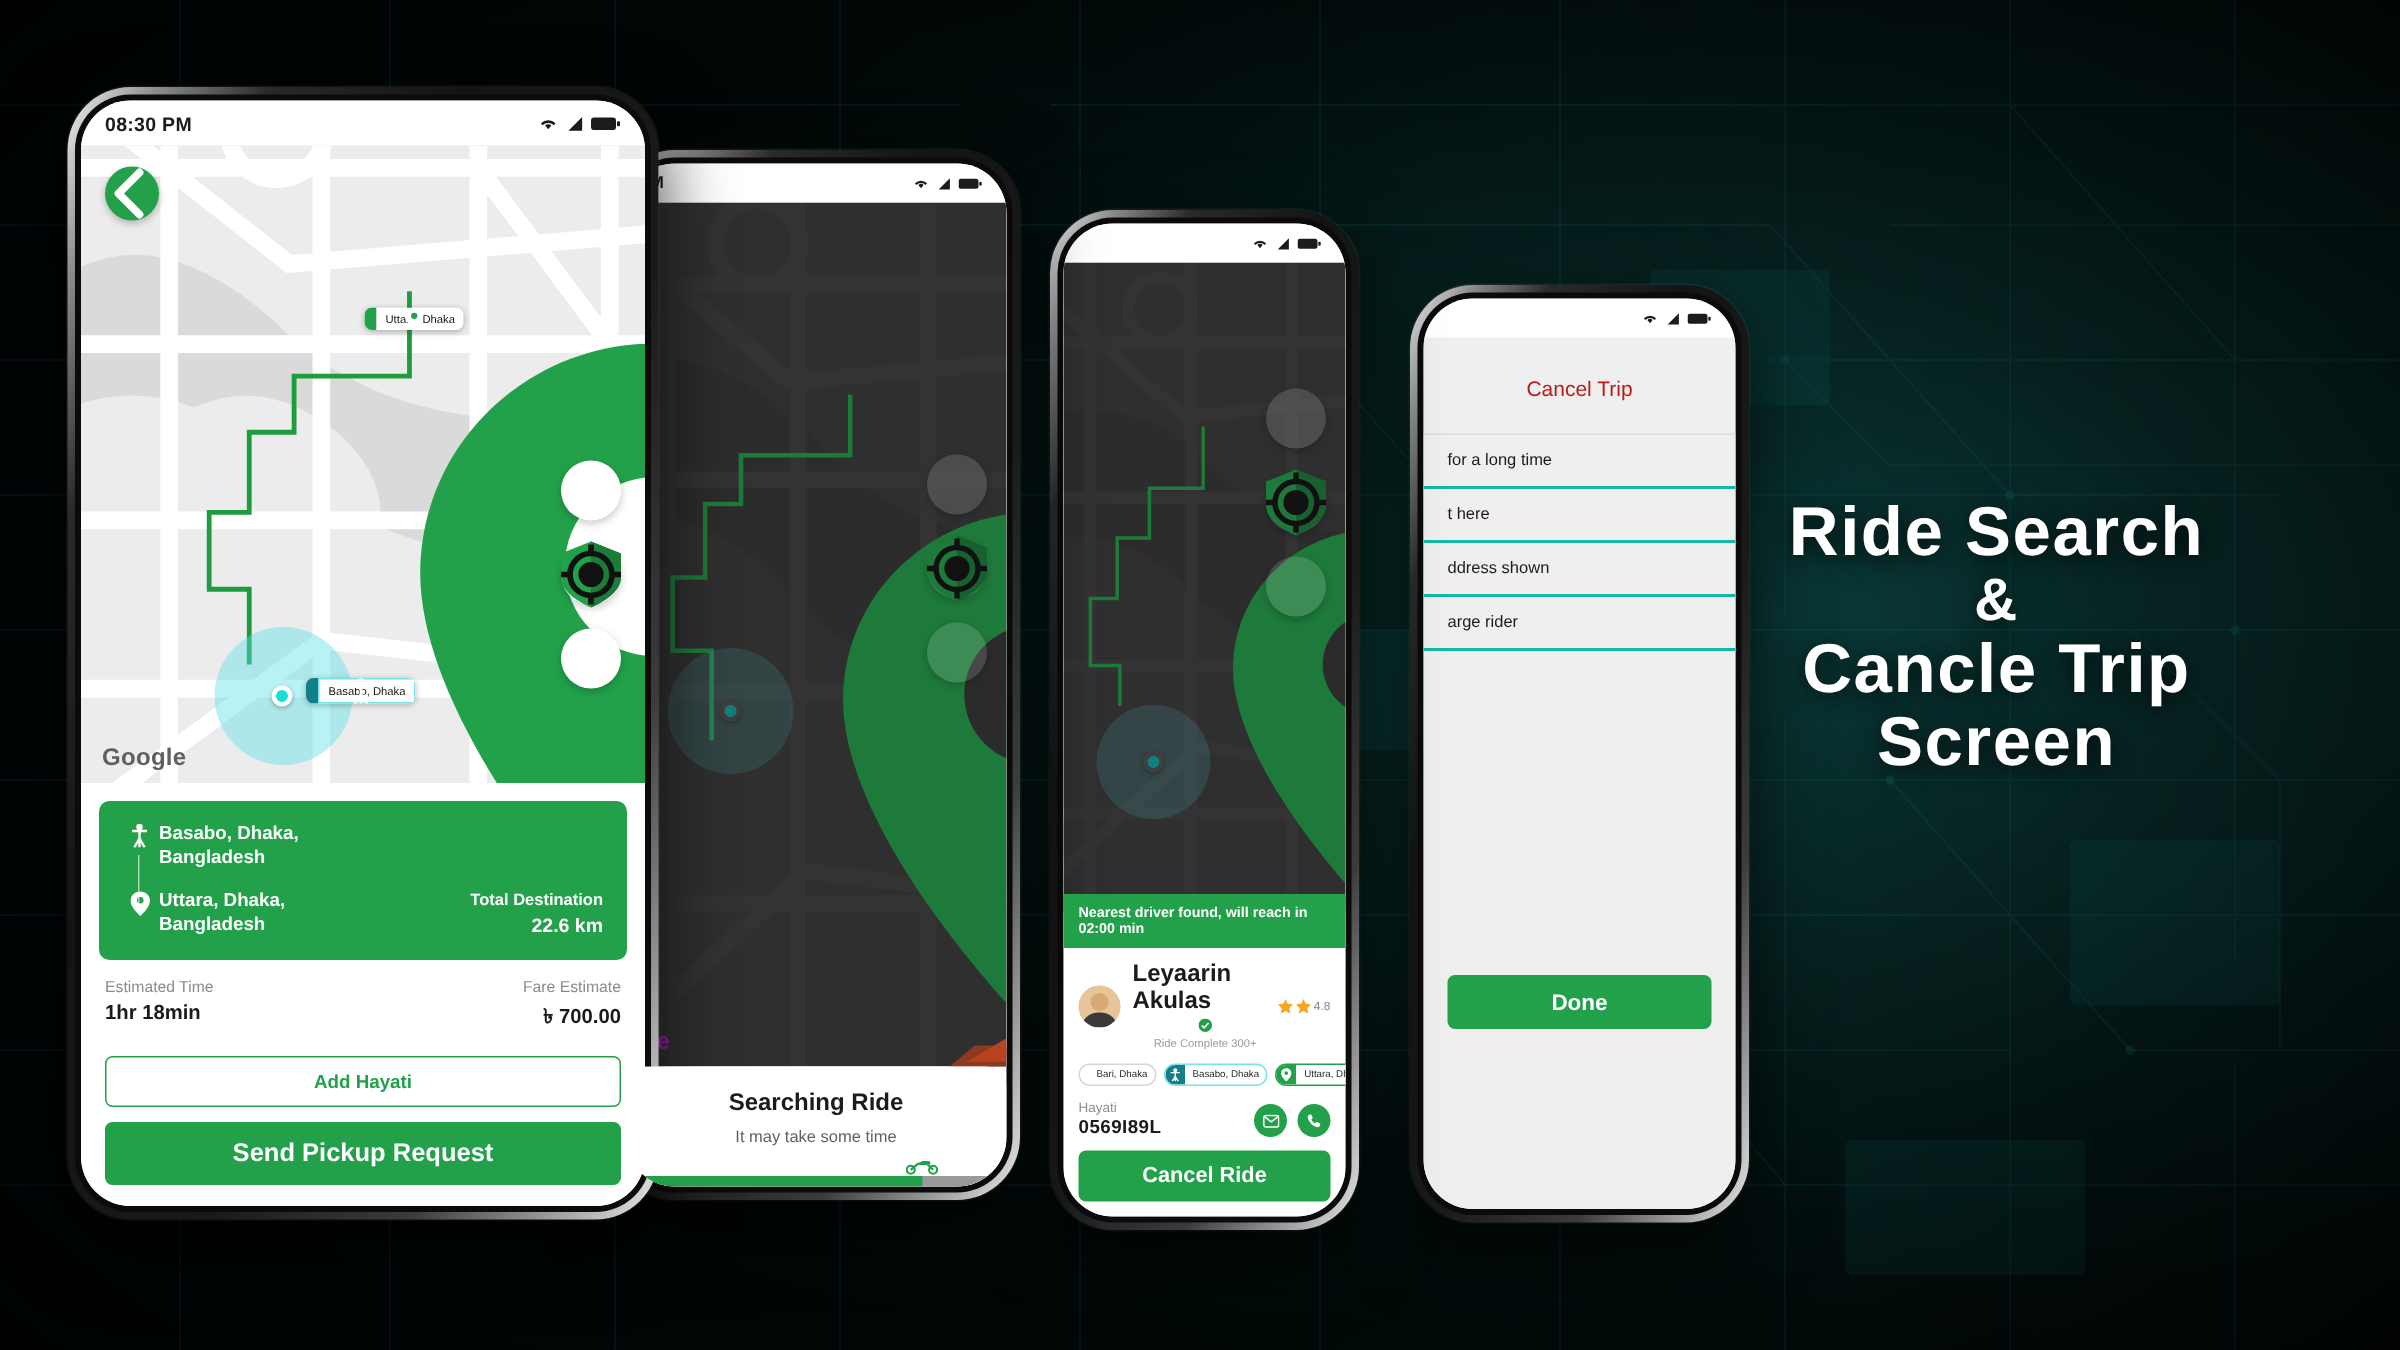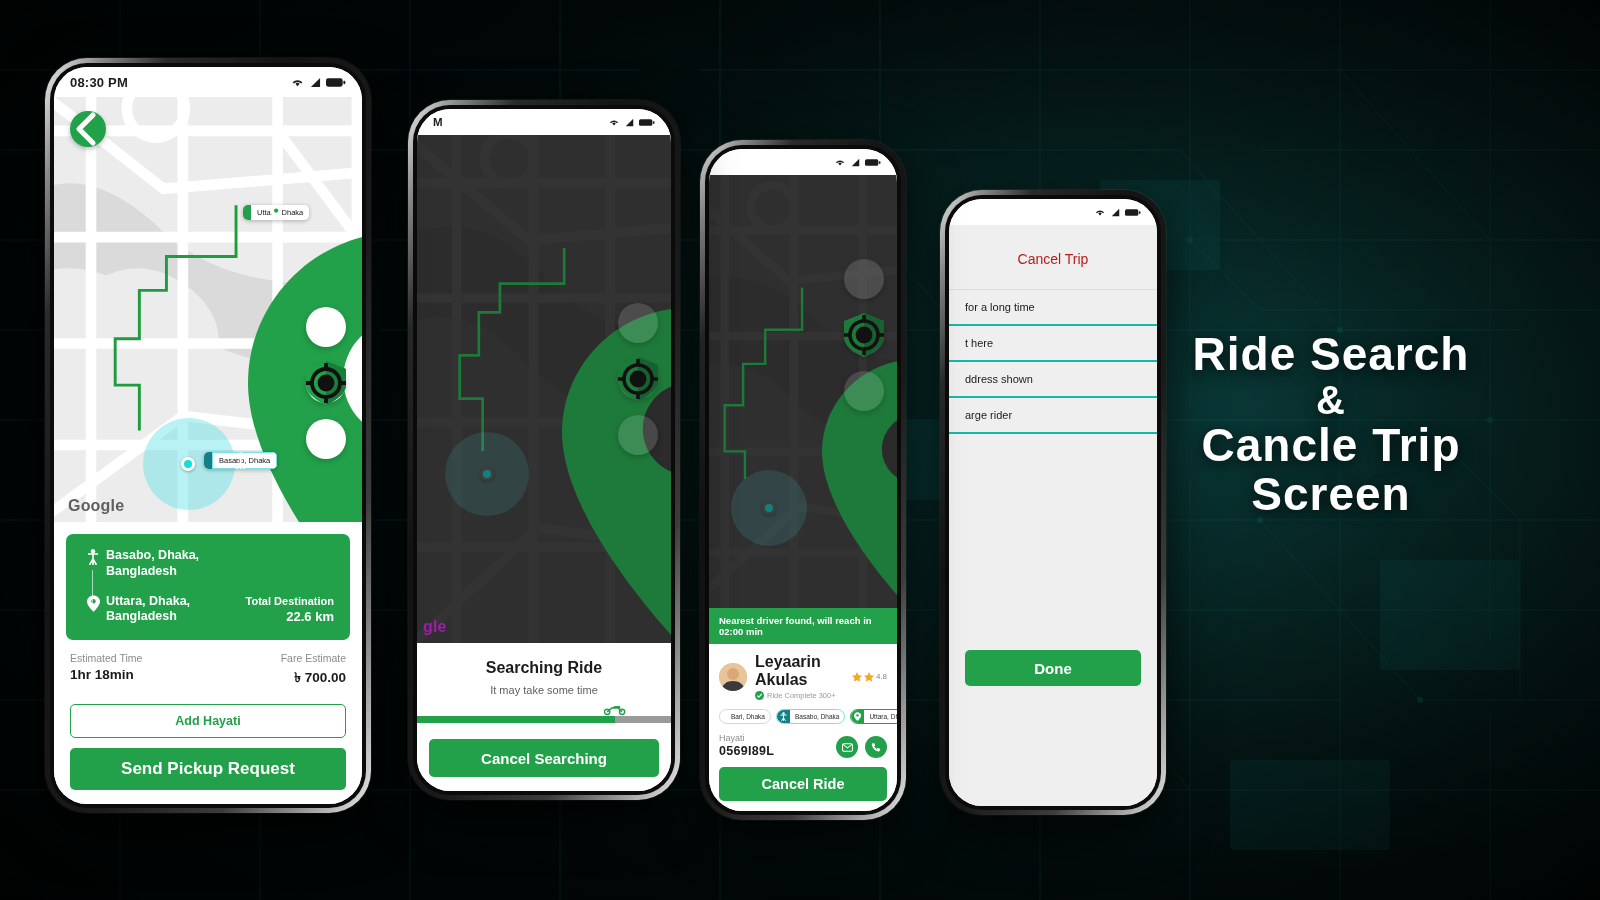--- a/index.html
+++ b/index.html
@@ -160,21 +160,21 @@
   }
   .driver-body { padding:9px 10px 0; }
   .driver-top { display:flex; align-items:center; }
   .avatar {
     width:28px; height:28px; border-radius:50%;
     background:#e8c49a; flex:0 0 28px; overflow:hidden;
     display:flex; align-items:flex-end; justify-content:center;
   }
   .driver-meta { flex:1 1 auto; margin-left:8px; }
   .driver-name { font-size:16px; font-weight:bold; color:#1b1b1b; }
-  .driver-rides { font-size:7.5px; color:#9a9a9a; display:flex; align-items:center; gap:3px; margin-top:2px; }
+  .driver-rides { font-size:7.5px; color:#9a9a9a; display:flex; align-items:center; gap:3px; margin-top:2px;flex-direction:column; }
   .rating { display:flex; align-items:center; gap:2px; font-size:8px; color:#888; }
 
   .chips { display:flex; gap:5px; margin-top:9px; }
   .chip {
     display:flex; align-items:stretch;
     border-radius:11px; overflow:hidden;
     font-size:6.5px; border:1px solid #d6d6d6; background:#fff;
     flex:0 0 auto;
   }
   .chip .c-ico { display:flex; align-items:center; padding:0 3px; }
@@ -559,26 +559,25 @@
       <div class="s-sub">It may take some time</div>
       <div class="progwrap">
         <div class="progfill" id="p2fill" style="width: 78%;"></div>
         <svg class="prog-moto" id="p2moto" width="22" height="13" viewBox="0 0 28 14" style="left: 78%;">
           <circle cx="4" cy="10" r="3.4" fill="none" stroke="#22a14a" stroke-width="1.8"></circle>
           <circle cx="23" cy="10" r="3.4" fill="none" stroke="#22a14a" stroke-width="1.8"></circle>
           <path d="M4 10 L10 5 H18 L23 10" stroke="#22a14a" stroke-width="2" fill="none"></path>
           <path d="M9 5 L14 2.5 H20 L21 5 Z" fill="#22a14a"></path>
         </svg>
       </div>
-      <div class="btn btn-cancel-search">Cancel Searching</div>
     </div>
   </div>
 </div>
 
-<div class="phone" id="phone1" style="left:45px; top:58px; width:326px; height:755px;">
+<div class="phone" id="phone1" style="left:45px; top:58px; width:394px; height:755px;">
   <div class="bezel"></div>
   <div class="bezel-inner"></div>
   <div class="screen">
     <div class="statusbar" style="height:30px; flex:0 0 30px; font-size:13px;">
       <span>08:30 PM</span>
       <span class="sb-icons">
         <svg width="15" height="12" viewBox="0 0 24 20">
             <path d="M12 17l3.5-4.2a5 5 0 0 0-7 0L12 17zM12 10a9 9 0 0 1 6.3 2.6l1.8-2.2A12 12 0 0 0 12 7a12 12 0 0 0-8.1 3.4l1.8 2.2A9 9 0 0 1 12 10z" fill="#1c1c1c"></path>
           </svg>
         <svg width="11" height="11" viewBox="0 0 12 12">

